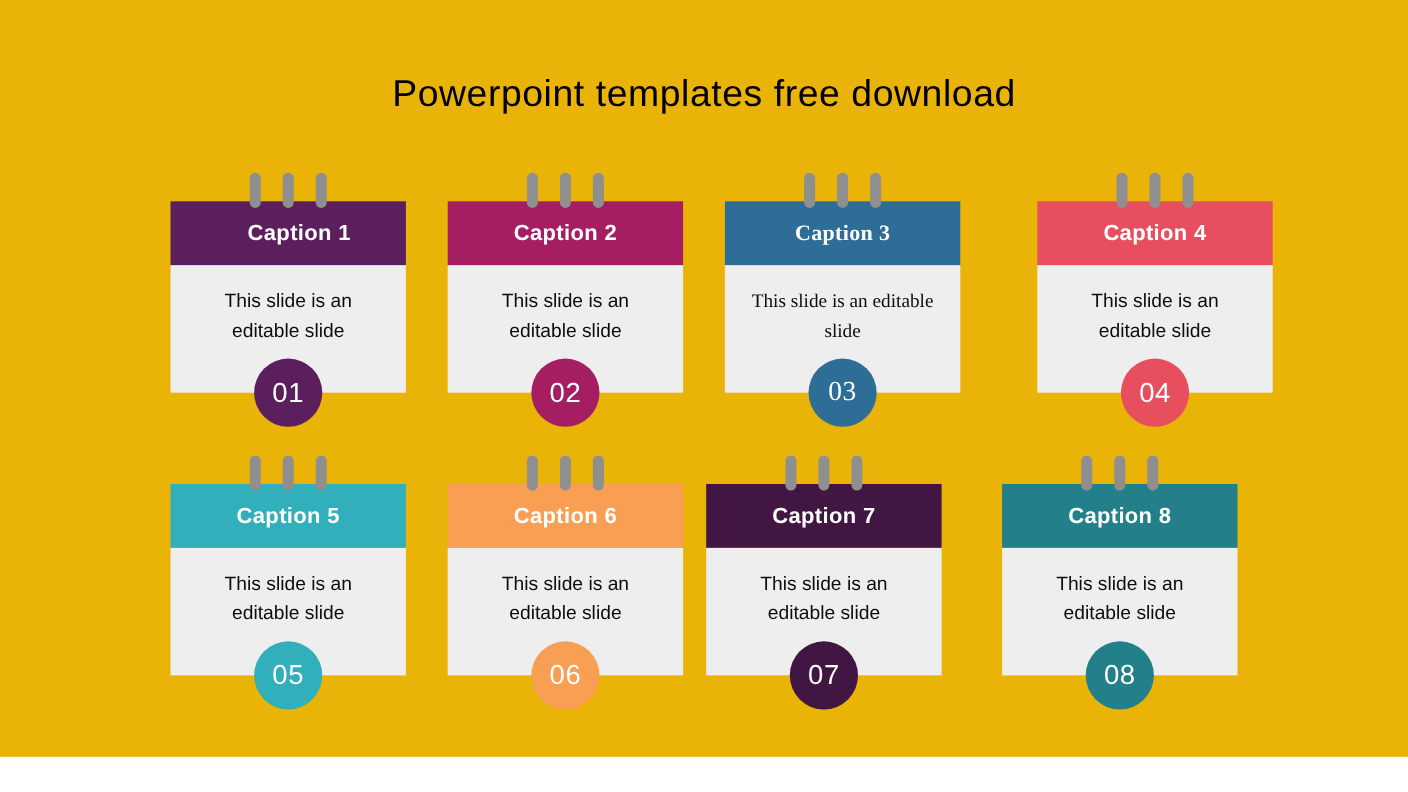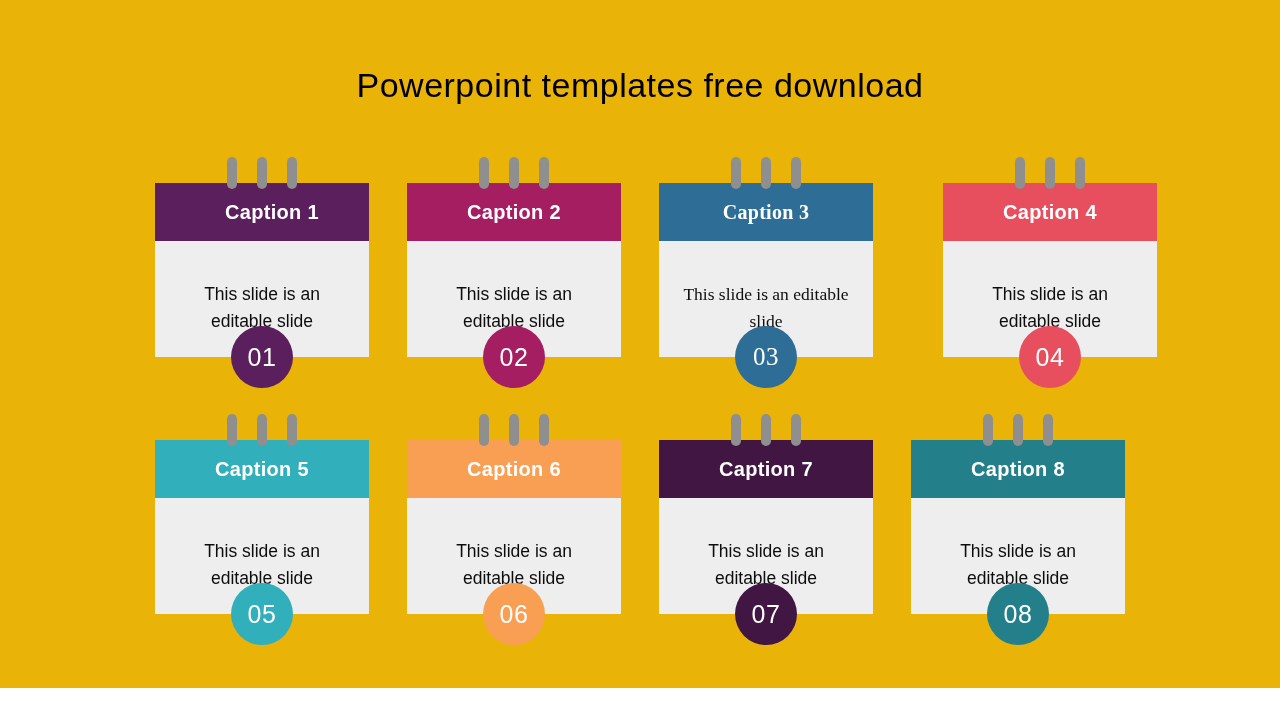--- a/index.html
+++ b/index.html
@@ -56,21 +56,21 @@
     justify-content: center;
     color: #ffffff;
     font-size: 20px;
     font-weight: 700;
     letter-spacing: 0.3px;
   }
   .card-body {
     height: 116px;
     background: var(--body-bg, #eeeeee);
     box-sizing: border-box;
-    padding-top: 40px;
+    padding-top: 19px;
     text-align: center;
   }
   .card-desc {
     margin: 0 auto;
     width: 170px;
     font-size: 17.5px;
     line-height: 27px;
     color: #0d0d0d;
   }
   .card-number {
@@ -180,21 +180,21 @@
     </div>
     <div class="card-header" style="background: rgb(249, 159, 84);">
       <span>Caption 6</span>
     </div>
     <div class="card-body">
       <p class="card-desc">This slide is an editable slide</p>
     </div>
     <div class="card-number" style="background: rgb(249, 159, 84);">06</div>
   </div>
 
-  <div class="card" style="left:659px; top:414px;">
+  <div class="card" style="left:642px; top:414px;">
     <div class="pins">
       <span class="pin"></span>
       <span class="pin"></span>
       <span class="pin"></span>
     </div>
     <div class="card-header" style="background: rgb(65, 22, 67);">
       <span>Caption 7</span>
     </div>
     <div class="card-body">
       <p class="card-desc">This slide is an editable slide</p>

